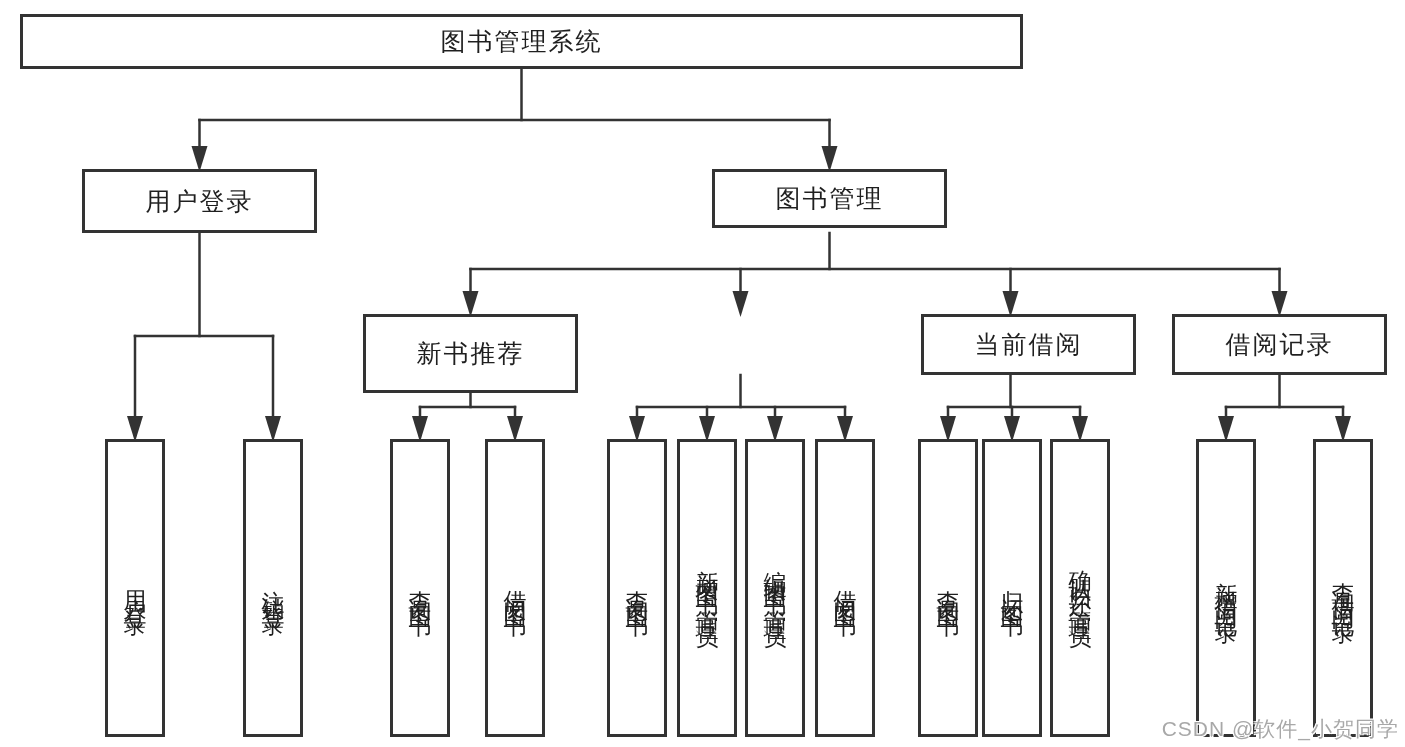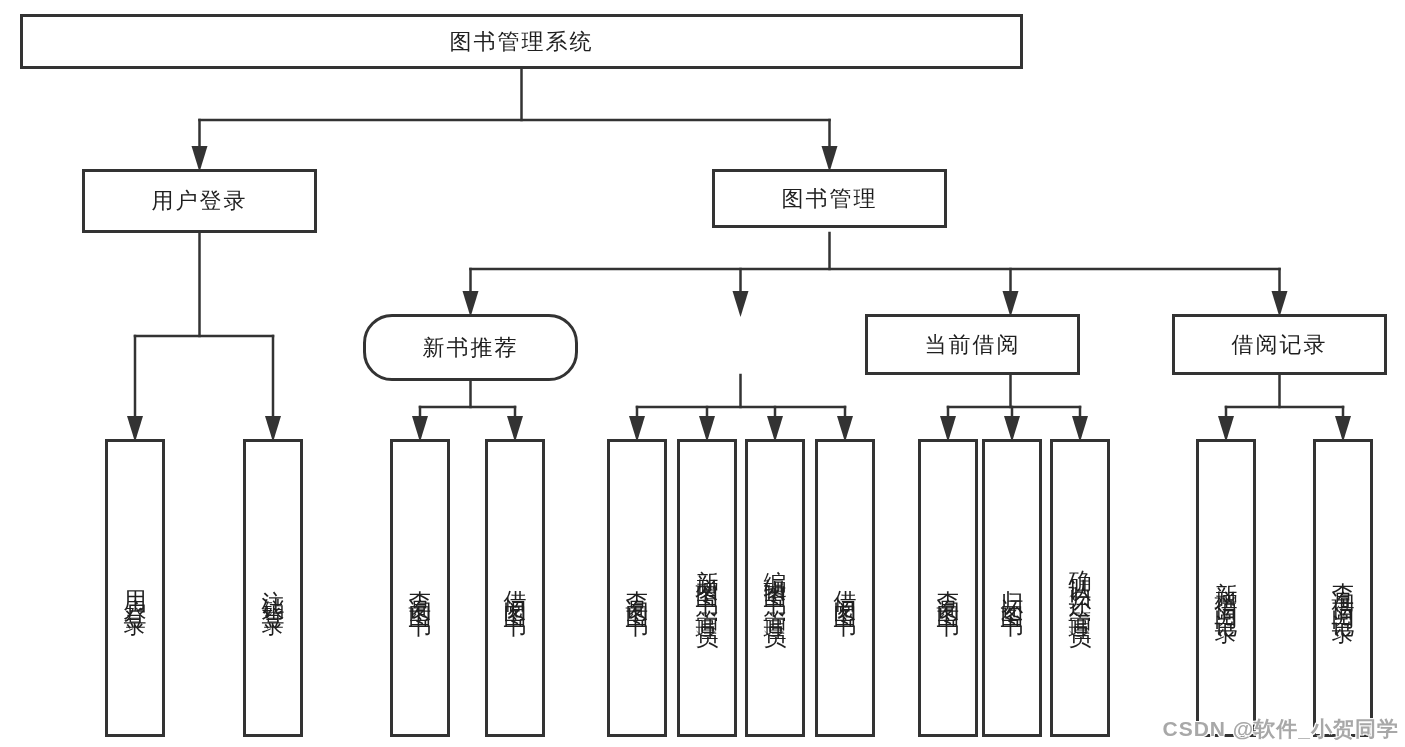--- a/index.html
+++ b/index.html
@@ -8,31 +8,30 @@
     position:relative; width:1405px; height:747px; background:var(--bg,#ffffff);
     font-family:"Liberation Sans","DejaVu Sans",sans-serif; overflow:hidden;
   }
   .connectors { position:absolute; left:0; top:0; width:1405px; height:747px; }
   .connectors path { stroke:var(--line,#333333); stroke-width:2.5; fill:none; stroke-linecap:square; }
   .connectors polygon { fill:var(--line,#333333); }
   .box {
     position:absolute; background:#ffffff; border:3px solid var(--line,#333333);
     display:flex; align-items:center; justify-content:center; color:var(--text,#1f1f1f);
   }
-  .hlabel { font-size:22px; letter-spacing:2px; white-space:nowrap; }
+  .hlabel { font-size:25px; letter-spacing:2px; white-space:nowrap; }
   .vtext {
     writing-mode:vertical-rl; text-orientation:mixed;
     font-size:23px; letter-spacing:8px; line-height:1; white-space:nowrap;
   }
   .watermark {
     position:absolute; right:6px; bottom:4px; font-size:21px; letter-spacing:1px;
     color:var(--wm,#a8a8a8);
     text-shadow:1px 1px 0 #ffffff, -1px -1px 0 #ffffff, 1px -1px 0 #ffffff, -1px 1px 0 #ffffff;
     white-space:nowrap;
-    font-weight:bold;
   }
 </style>
 </head>
 <body>
 
 <div class="canvas">
 
   <svg id="conn" class="connectors" viewBox="0 0 1405 747" xmlns="http://www.w3.org/2000/svg">
 
     <path d="M521.5 69 V120"></path>
@@ -100,24 +99,24 @@
     <span class="hlabel">图书管理系统</span>
   </div>
 
   <div class="box" style="left:82px; top:169px; width:235px; height:64px;">
     <span class="hlabel">用户登录</span>
   </div>
   <div class="box" style="left:712px; top:169px; width:235px; height:59px;">
     <span class="hlabel">图书管理</span>
   </div>
 
-  <div class="box" style="left:363px; top:314px; width:215px; height:67px;border-radius:29px;">
+  <div class="box" style="left:363px; top:314px; width:215px; height:79px;">
     <span class="hlabel">新书推荐</span>
   </div>
-  <div class="box" style="left:865px; top:314px; width:215px; height:61px;">
+  <div class="box" style="left:921px; top:314px; width:215px; height:61px;">
     <span class="hlabel">当前借阅</span>
   </div>
   <div class="box" style="left:1172px; top:314px; width:215px; height:61px;">
     <span class="hlabel">借阅记录</span>
   </div>
 
   <div class="box" style="left:105px; top:439px; width:60px; height:298px;">
     <span class="vtext">用户登录</span>
   </div>
   <div class="box" style="left:243px; top:439px; width:60px; height:298px;">

